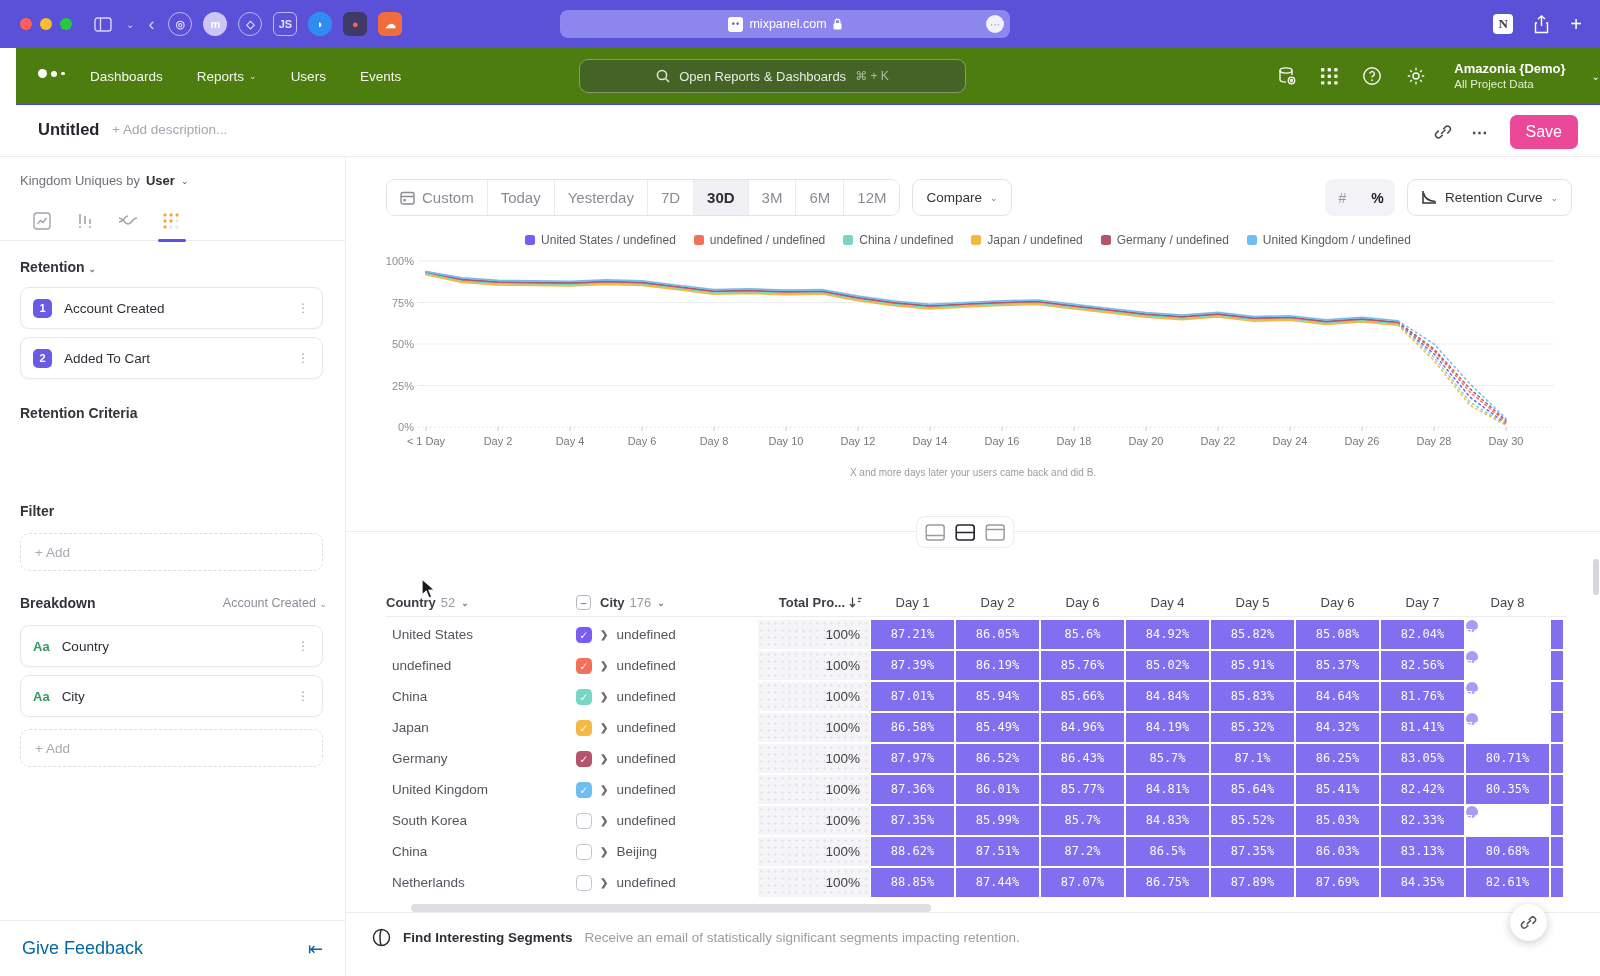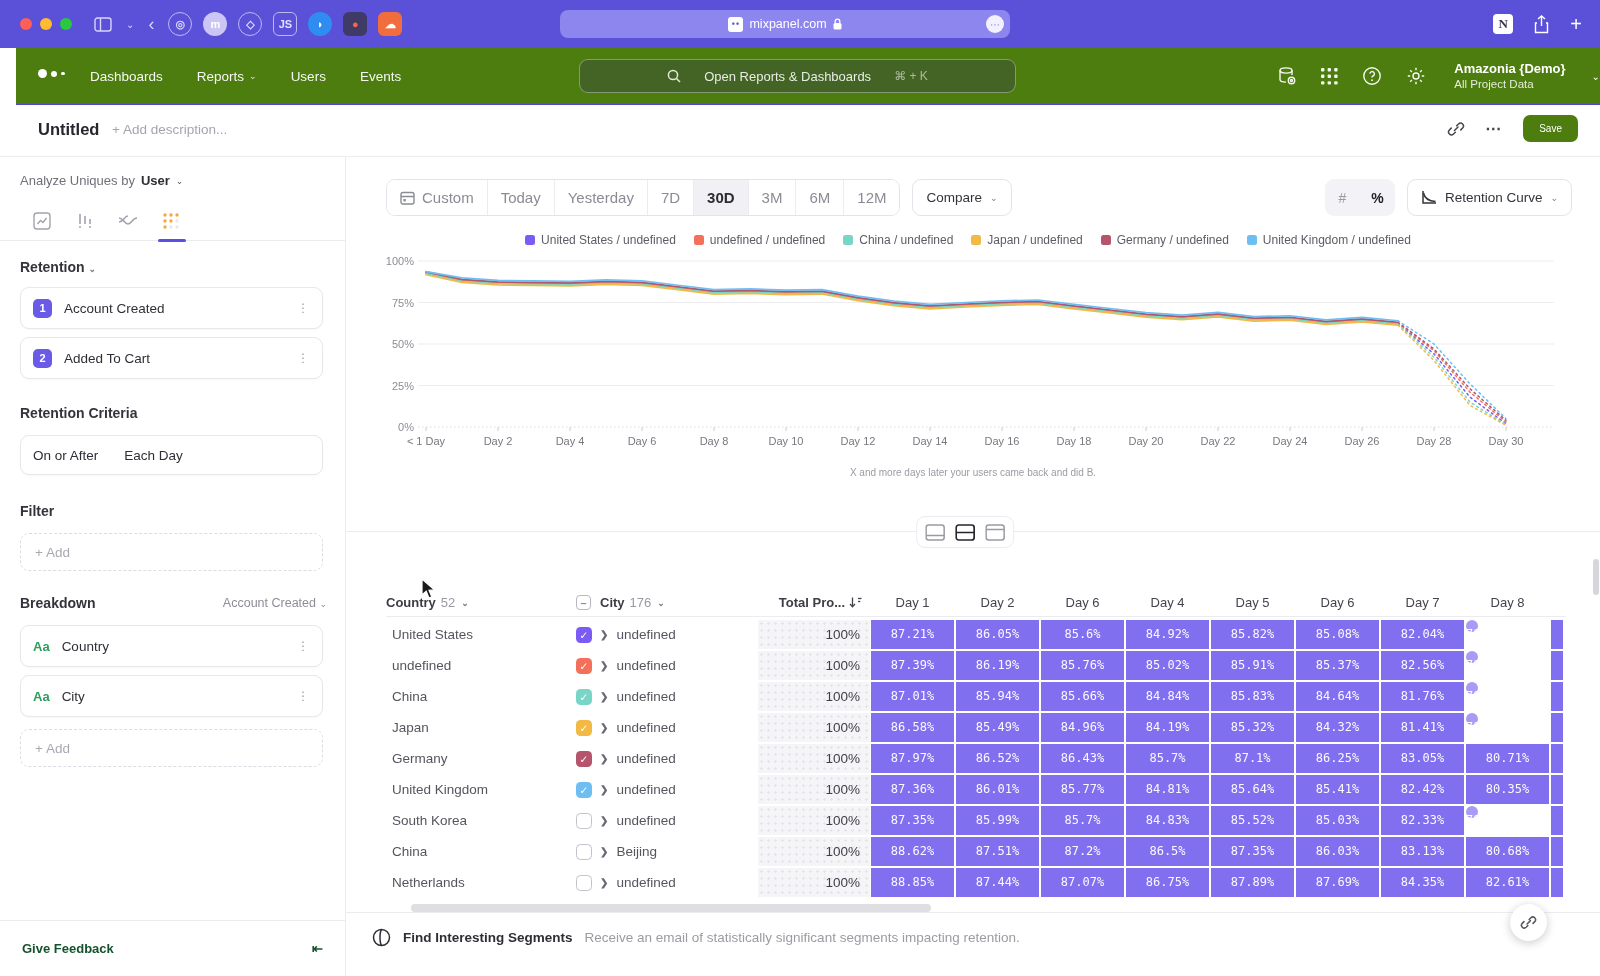--- a/index.html
+++ b/index.html
@@ -29,39 +29,39 @@
     display:flex; align-items:center; justify-content:center; font-weight:bold; font-size:13px; font-family:"Liberation Serif",serif;}
 
   
   .nav { position:absolute; left:16px; top:48px; width:1600px; height:57px; background:#4d7c0f;
     border-bottom:1px solid #5248cf; }
   .logo { position:absolute; left:22px; top:21px; display:flex; align-items:center; gap:4px; }
   .logo i { background:#fff; border-radius:50%; display:block; }
   .nav-items { position:absolute; left:74px; top:0; height:56px; display:flex; align-items:center; gap:34px; }
   .nav-item { color:rgba(255,255,255,.95); font-size:13.5px; cursor:pointer; display:flex; align-items:center; gap:5px;}
   .nav-item .chev { font-size:9px; color:rgba(255,255,255,.8); }
-  .nav-search { position:absolute; left:563px; top:11px; width:437px; height:34px; background:rgba(30,20,120,.22);
+  .nav-search { position:absolute; left:563px; top:11px; width:387px; height:34px; background:rgba(30,20,120,.22);
     border:1px solid rgba(255,255,255,.35); border-radius:9px; display:flex; align-items:center;
-    justify-content:center; gap:23px; color:rgba(255,255,255,.88); font-size:13px; cursor:text; }
+    justify-content:center; gap:9px; color:rgba(255,255,255,.88); font-size:13px; cursor:text; }
   .nav-search .sc { color:rgba(255,255,255,.55); font-size:12px; }
   .nav-right { position:absolute; right:16px; top:0; height:56px; display:flex; align-items:center; gap:24px; }
   .nav-ic { color:#fff; opacity:.95; cursor:pointer; }
   .project { color:#fff; line-height:1.25; margin-left:4px; cursor:pointer; }
   .project .p1 { font-size:13px; font-weight:bold; }
   .project .p2 { font-size:11.5px; opacity:.85; }
   .proj-chev { color:#fff; font-size:10px; margin-left:2px; cursor:pointer;}
 
   
   .rheader { position:absolute; left:0; top:105px; width:1600px; height:52px; background:#fff;
     border-bottom:1px solid #ececf0; }
   .rtitle { position:absolute; left:38px; top:15px; font-size:16.5px; font-weight:bold; color:#26262e; }
   .rdesc { position:absolute; left:112px; top:17px; font-size:13.5px; color:#a5a5af; cursor:text; }
   .rh-right { position:absolute; right:22px; top:10px; display:flex; align-items:center; gap:20px; }
   .icon-btn { color:#44444c; cursor:pointer; display:flex; align-items:center; }
-  .save-btn { background:#4d7c0f; color:#fff; font-size:10px; border:none; border-radius:7px;
+  .save-btn { background:#ec4899; color:#fff; font-size:16px; border:none; border-radius:7px;
     padding:8px 16px; cursor:pointer; }
 
   
   .sidebar { position:absolute; left:0; top:157px; width:345px; height:819px; background:#fff; }
   .an-row { position:absolute; left:20px; top:16px; font-size:13px; color:#70707a; display:flex; gap:6px; align-items:center;}
   .an-row b { color:#2c2c34; font-weight:bold; cursor:pointer;}
   .an-row .chev { font-size:9px; color:#55555e; }
   .tabs { position:absolute; left:0; top:48px; width:345px; height:36px; border-bottom:1px solid #ececf0; }
   .tabi { position:absolute; top:2px; width:28px; height:28px; display:flex; align-items:center; justify-content:center; cursor:pointer;}
   .tab-underline { position:absolute; left:158px; top:34px; width:28px; height:3px; background:#5a4fe0; border-radius:2px;}
@@ -73,21 +73,21 @@
     font-weight:bold; display:flex; align-items:center; justify-content:center; margin-right:12px; }
   .card-label { font-size:13.5px; color:#2e2e36; flex:1; }
   .dots3 { color:#9a9aa4; font-size:12px; letter-spacing:1px; cursor:pointer; }
   .aa { color:#2e9e5b; font-size:13px; font-weight:bold; margin-right:12px; }
   .dashed { position:absolute; left:20px; width:303px; border:1px dashed #dcdce4; border-radius:9px;
     display:flex; align-items:center; padding:0 14px; color:#a9a9b2; font-size:13.5px; cursor:pointer; }
   .bd-row { position:absolute; left:20px; right:18px; display:flex; justify-content:space-between; align-items:center;}
   .bd-ev { font-size:12.5px; color:#8d8d97; font-weight:normal; cursor:pointer;}
   .feedback { position:absolute; left:0; bottom:0; width:345px; height:56px; border-top:1px solid #ececf0;
     display:flex; align-items:center; justify-content:space-between; padding:0 22px; }
-  .feedback span { color:#14532d; font-size:13px; cursor:pointer;font-weight:bold; }
+  .feedback span { color:#0369a1; font-size:18px; cursor:pointer; }
   .collapse { color:#3a3a42; font-size:15px; cursor:pointer; }
 
   
   .main { position:absolute; left:345px; top:157px; width:1255px; height:819px; border-left:1px solid #ececf0; background:#fff; }
   .toolbar { position:absolute; top:22px; left:40px; right:28px; display:flex; justify-content:space-between; }
   .tb-left, .tb-right { display:flex; gap:12px; align-items:center; }
   .seg-group { display:flex; border:1px solid #e3e3e9; border-radius:9px; overflow:hidden; height:37px; }
   .seg-cell { display:flex; align-items:center; gap:7px; padding:0 13px; font-size:15px; color:#8b8b95;
     border-right:1px solid #ececf0; cursor:pointer; background:#fff; }
   .seg-cell:last-child { border-right:none; }
@@ -276,21 +276,21 @@
           <path d="M9.7 5.8l1.8-1.8a2.9 2.9 0 0 1 4.1 4.1l-1.8 1.8"></path>
         </svg>
     </span>
     <span class="icon-btn" style="font-size:16px;letter-spacing:2px;color:#44444c;font-weight:bold">⋯</span>
     <button class="save-btn">Save</button>
   </div>
 </div>
 
 <div class="sidebar">
   <div class="an-row">
-    <span>Analyze Uniques by</span>
+    <span>Kingdom Uniques by</span>
     <b>User</b>
     <span class="chev">⌄</span>
   </div>
   <div class="tabs">
     <span class="tabi" style="left:28px">
       <svg width="18" height="18" viewBox="0 0 18 18" fill="none" stroke="#a3a3ad" stroke-width="1.4">
           <rect x="1" y="1" width="16" height="16" rx="3"></rect>
           <path d="M4.5 12l3-3.5 2.5 2 3.5-4.5"></path>
         </svg>
     </span>
@@ -333,24 +333,20 @@
     <span class="card-label">Account Created</span>
     <span class="dots3">⋮</span>
   </div>
   <div class="card" style="top:180px;height:42px">
     <span class="badge">2</span>
     <span class="card-label">Added To Cart</span>
     <span class="dots3">⋮</span>
   </div>
 
   <div class="s-label" style="top:248px">Retention Criteria</div>
-  <div class="card" style="top:278px;height:40px;gap:26px">
-    <span class="card-label" style="flex:none">On or After</span>
-    <span class="card-label" style="flex:none">Each Day</span>
-  </div>
 
   <div class="s-label" style="top:346px">Filter</div>
   <div class="dashed" style="top:376px;height:38px">+ Add</div>
 
   <div class="bd-row" style="top:438px">
     <span class="s-label" style="position:static">Breakdown</span>
     <span class="bd-ev"><span>Account Created</span> <span style="font-size:9px">⌄</span></span>
   </div>
   <div class="card" style="top:468px;height:42px">
     <span class="aa">Aa</span>

